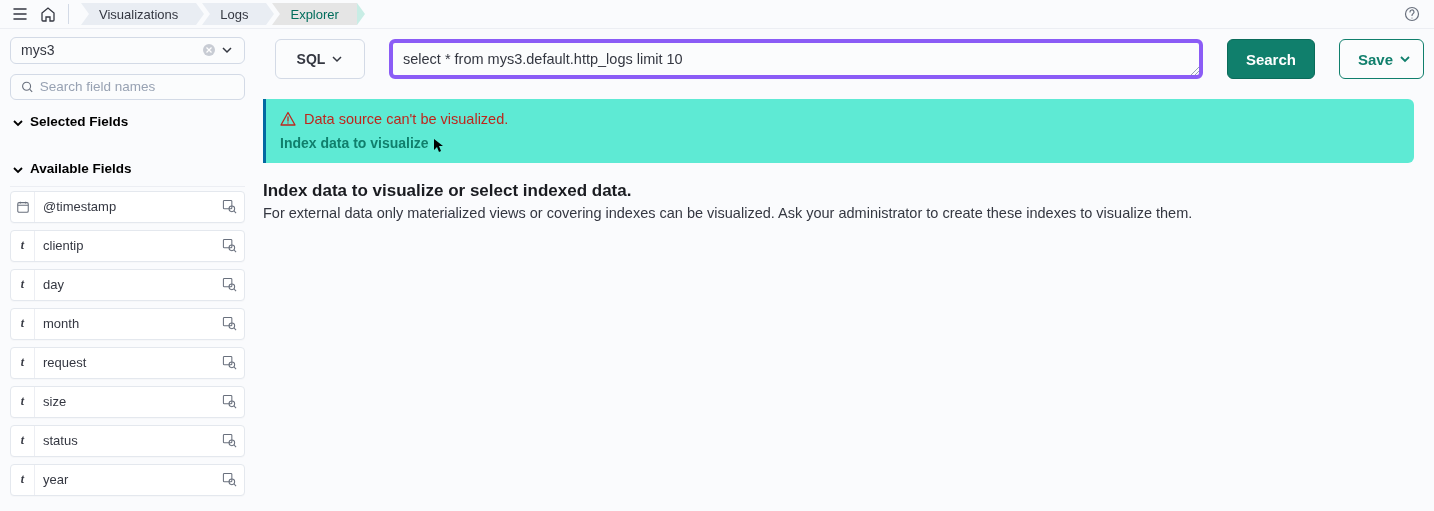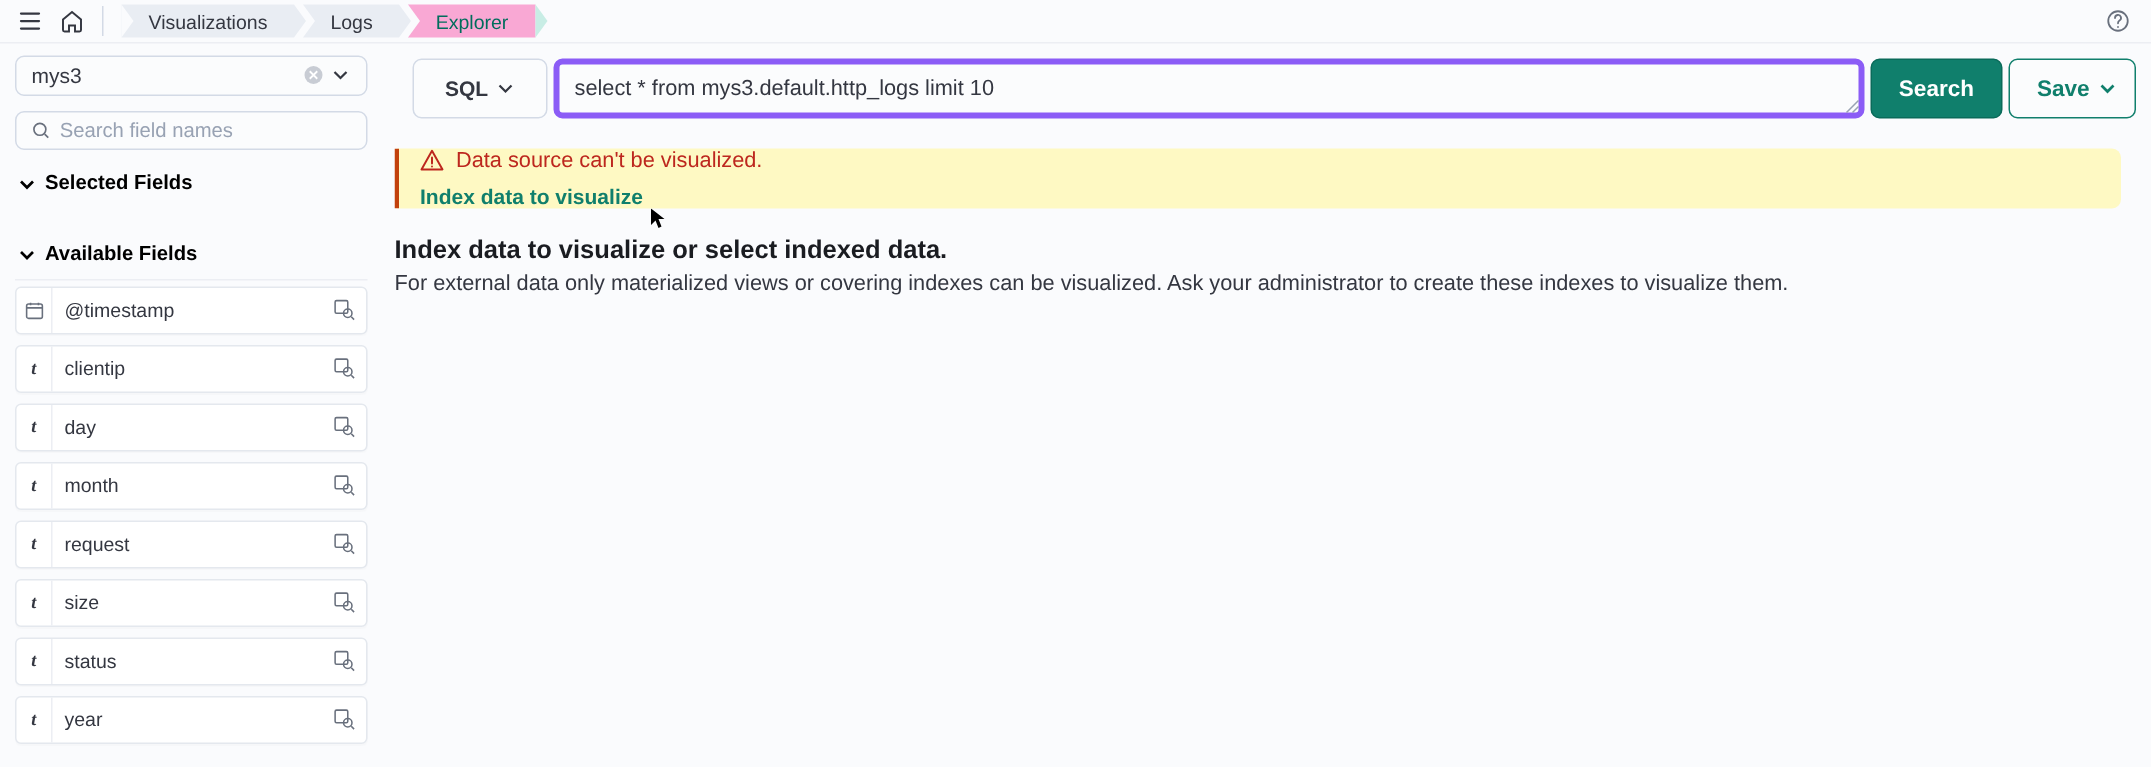--- a/index.html
+++ b/index.html
@@ -75,21 +75,21 @@
   .crumb-plain::before {
     left: 0;
     border-left: 8px solid #fafbfd;
   }
   .crumb-plain::after {
     right: -8px;
     border-left: 8px solid #e9edf3;
     z-index: 1;
   }
   .crumb-active {
-    background: #f9a8d4;
+    background: #e5e5e5;
     color: #006d5c;
     font-weight: 500;
     margin-right: 0;
   }
   .crumb-active::before {
     left: 0;
     border-left: 8px solid #fafbfd;
   }
   .crumb-active::after {
     right: -8px;
@@ -230,21 +230,21 @@
   
   .content {
     flex: 1;
     display: flex;
     flex-direction: column;
   }
 
   .query-bar {
     display: flex;
     align-items: stretch;
-    gap: 4px;
+    gap: 24px;
     padding: 10px 10px 10px 20px;
   }
   .lang-select {
     width: 90px;
     border: 1px solid #d3dae6;
     border-radius: 6px;
     display: flex;
     align-items: center;
     justify-content: center;
     gap: 6px;
@@ -313,23 +313,23 @@
     cursor: pointer;
   }
   .tab.active {
     color: #107f6c;
     font-weight: 500;
     box-shadow: inset 0 -2px 0 #107f6c;
   }
 
   .callout {
     margin: 10px 20px 14px 8px;
-    border-left: 3px solid #c2410c;
-    background: #fef9c3;
-    padding: 0 14px;
+    border-left: 3px solid #0369a1;
+    background: #5eead4;
+    padding: 12px 14px;
     border-radius: 0 6px 6px 0;
     position: relative;
   }
   .callout-row1 {
     display: flex;
     align-items: center;
     gap: 8px;
     color: #bd271e;
     font-size: 14.5px;
     font-weight: 500;

